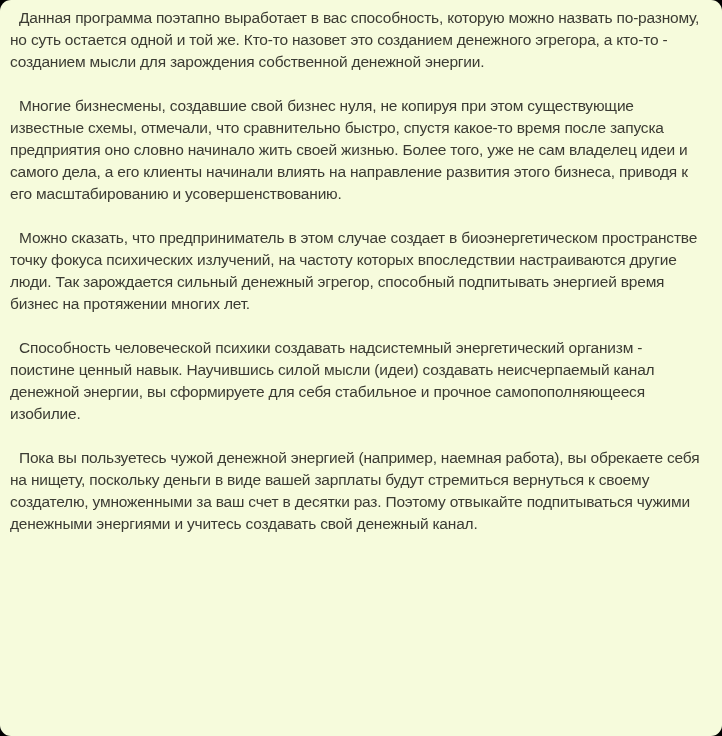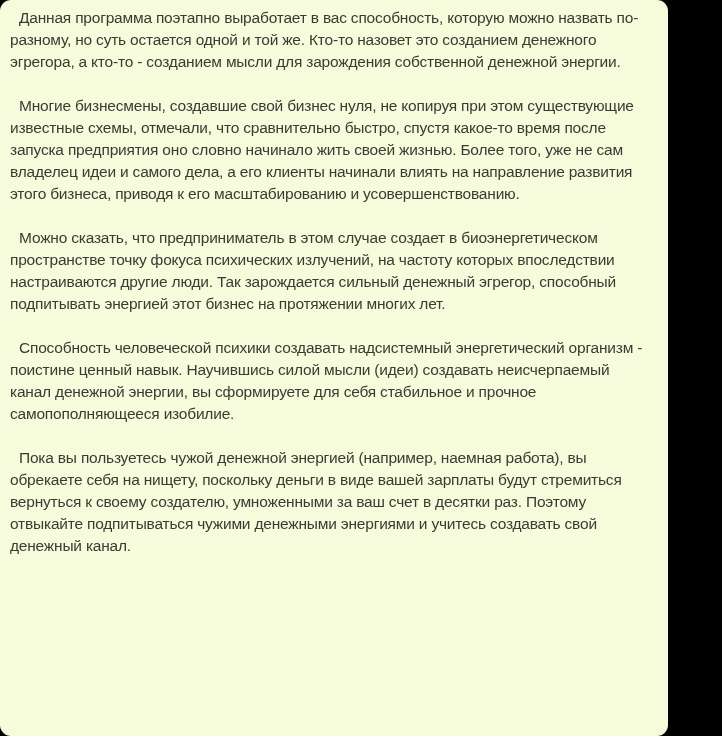--- a/index.html
+++ b/index.html
@@ -4,21 +4,21 @@
 <style>
   html, body {
     margin: 0;
     padding: 0;
     width: 722px;
     height: 736px;
     background: #000000;
     overflow: hidden;
   }
   .page {
-    width: 668px;
+    width: 722px;
     height: 736px;
     box-sizing: border-box;
     background: var(--page-bg, #F6FBDC);
     border-radius: 11px;
     padding: 7px 15px 0 10px;
   }
   .page p {
     margin: 0 0 22px 0;
     text-indent: 9px;
     font-family: "Liberation Sans", sans-serif;
@@ -28,16 +28,16 @@
     color: var(--page-fg, #3B3B33);
     text-align: left;
   }
 </style>
 </head>
 <body style="background: rgb(0, 0, 0);">
 
 <div class="page">
   <p>Данная программа поэтапно выработает в вас способность, которую можно назвать по-разному, но суть остается одной и той же. Кто-то назовет это созданием денежного эгрегора, а кто-то - созданием мысли для зарождения собственной денежной энергии.</p>
   <p>Многие бизнесмены, создавшие свой бизнес нуля, не копируя при этом существующие известные схемы, отмечали, что сравнительно быстро, спустя какое-то время после запуска предприятия оно словно начинало жить своей жизнью. Более того, уже не сам владелец идеи и самого дела, а его клиенты начинали влиять на направление развития этого бизнеса, приводя к его масштабированию и усовершенствованию.</p>
-  <p>Можно сказать, что предприниматель в этом случае создает в биоэнергетическом пространстве точку фокуса психических излучений, на частоту которых впоследствии настраиваются другие люди. Так зарождается сильный денежный эгрегор, способный подпитывать энергией этот бизнес на протяжении многих лет.</p>
+  <p>Можно сказать, что предприниматель в этом случае создает в биоэнергетическом пространстве точку фокуса психических излучений, на частоту которых впоследствии настраиваются другие люди. Так зарождается сильный денежный эгрегор, способный подпитывать энергией время бизнес на протяжении многих лет.</p>
   <p>Способность человеческой психики создавать надсистемный энергетический организм - поистине ценный навык. Научившись силой мысли (идеи) создавать неисчерпаемый канал денежной энергии, вы сформируете для себя стабильное и прочное самопополняющееся изобилие.</p>
   <p>Пока вы пользуетесь чужой денежной энергией (например, наемная работа), вы обрекаете себя на нищету, поскольку деньги в виде вашей зарплаты будут стремиться вернуться к своему создателю, умноженными за ваш счет в десятки раз. Поэтому отвыкайте подпитываться чужими денежными энергиями и учитесь создавать свой денежный канал.</p>
 </div>
 
 </body></html>

